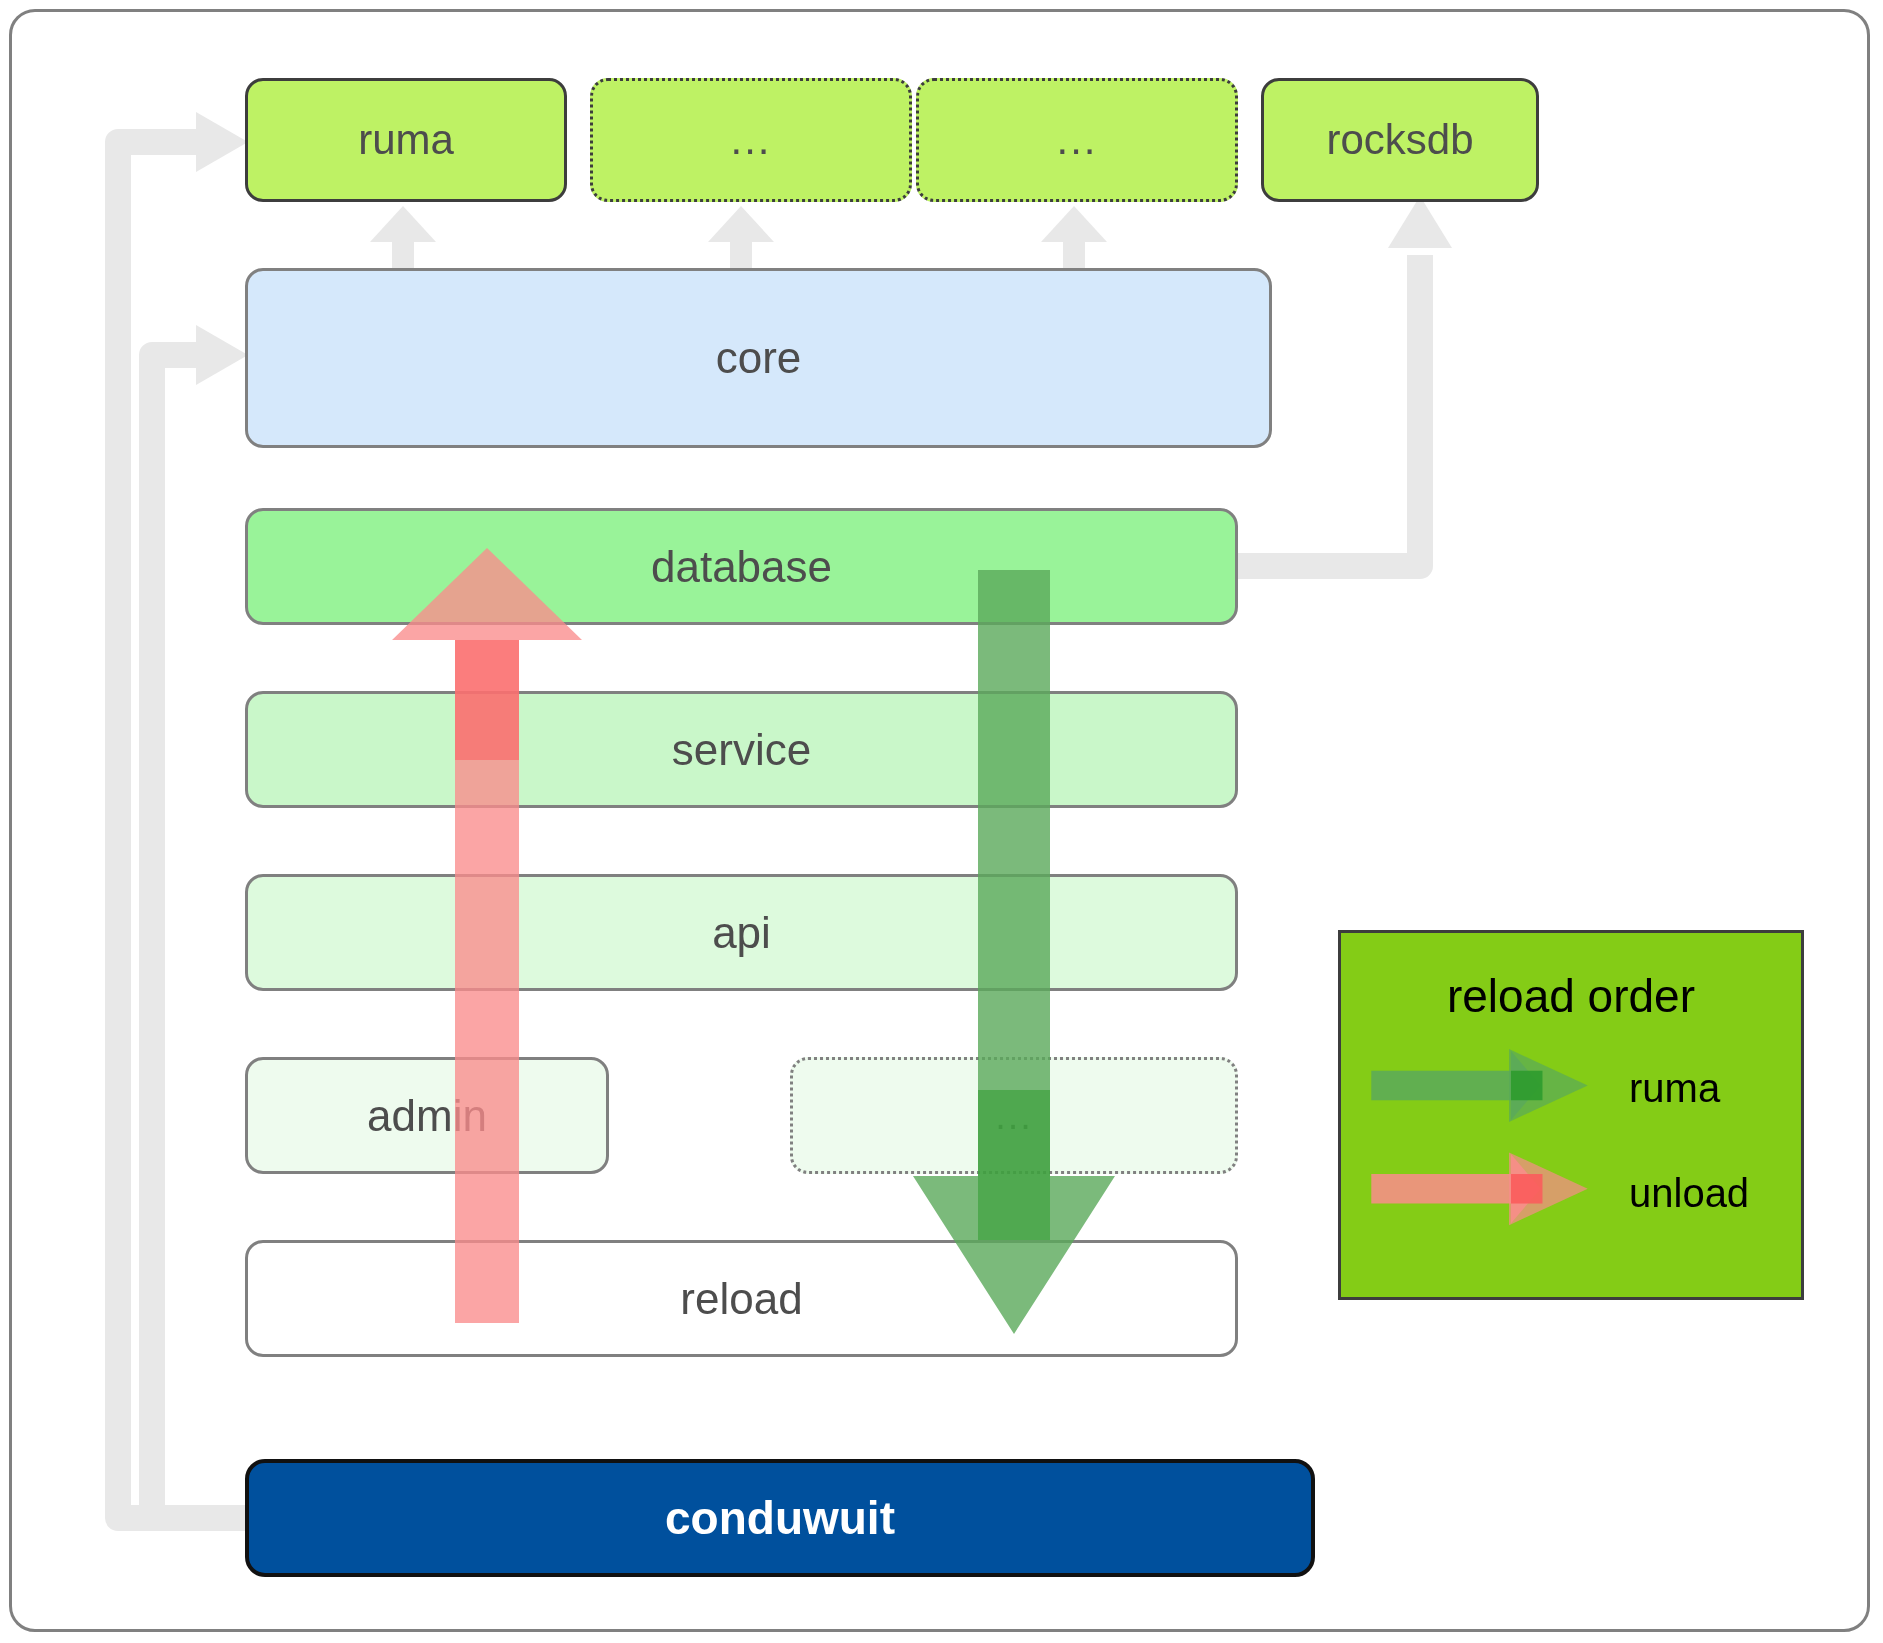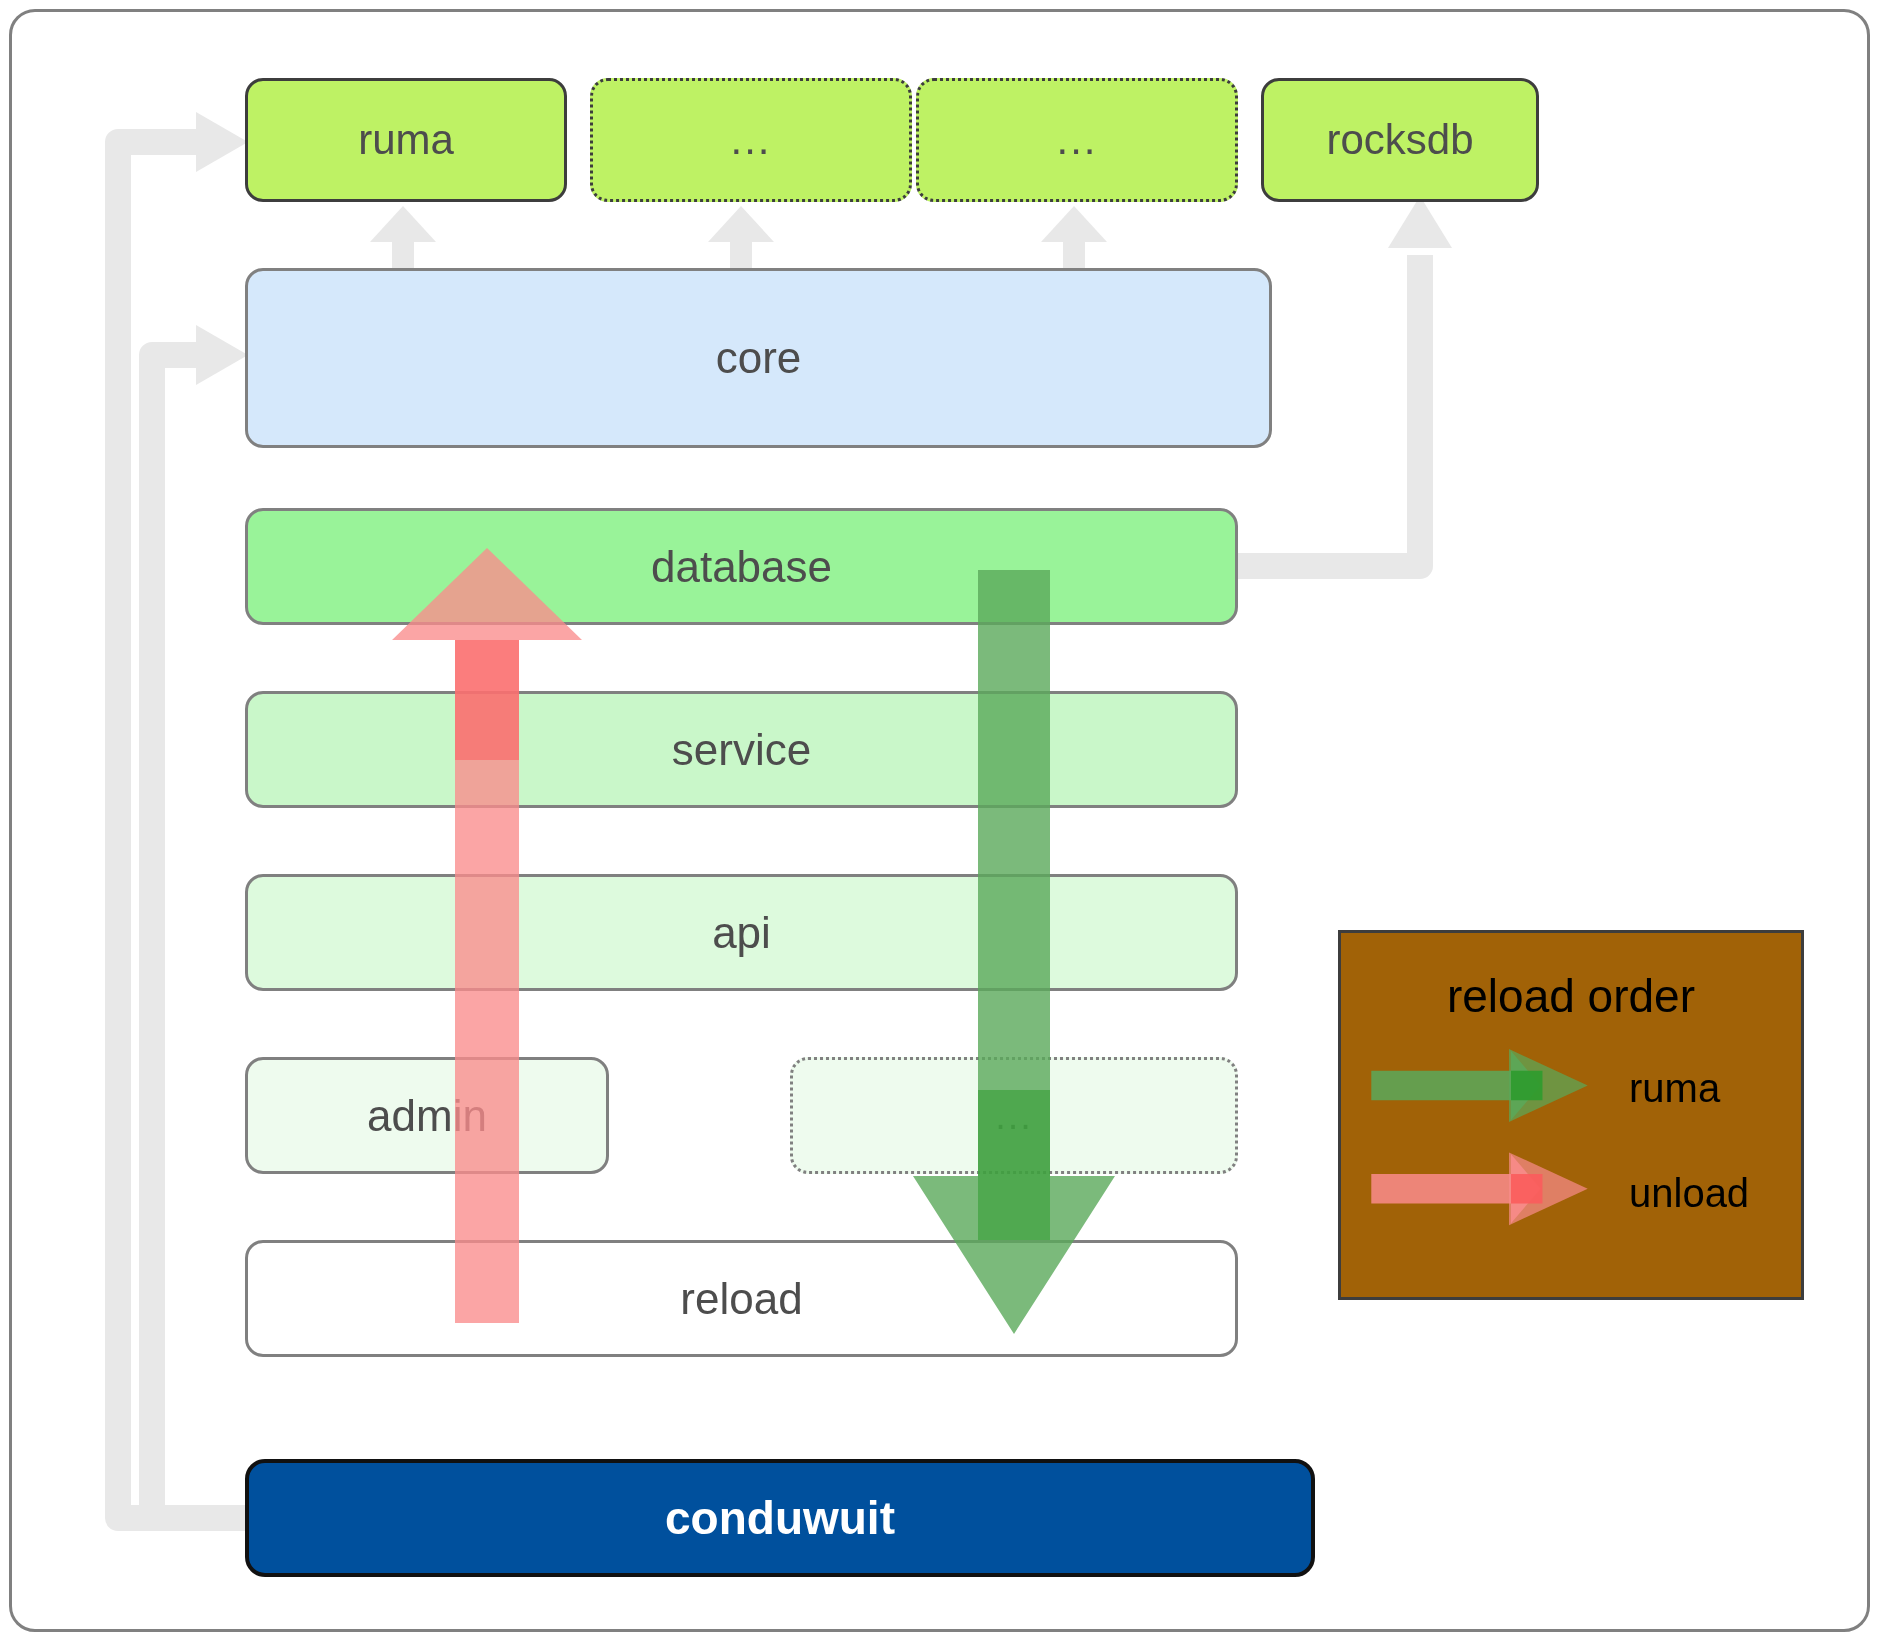--- a/index.html
+++ b/index.html
@@ -44,21 +44,21 @@
   .brand .lbl{font-size:46px;font-weight:bold;}
 
   
   #wires{position:absolute;left:0;top:0;width:1883px;height:1643px;pointer-events:none;}
 
   
   #bigarrows{position:absolute;left:0;top:0;width:1883px;height:1643px;pointer-events:none;}
 
   
   .legend{
-    position:absolute;background:#a16207;border:3px solid #3d3d3d;
+    position:absolute;background:#84cc16;border:3px solid #3d3d3d;
     box-sizing:border-box;
   }
   .legend-title{
     position:absolute;left:0;right:0;top:36px;text-align:center;
     font-size:46px;color:#000000;
   }
   .legend-row-label{
     position:absolute;font-size:40px;color:#000000;white-space:nowrap;
   }
   #legendarrows{position:absolute;left:0;top:0;width:100%;height:100%;}

